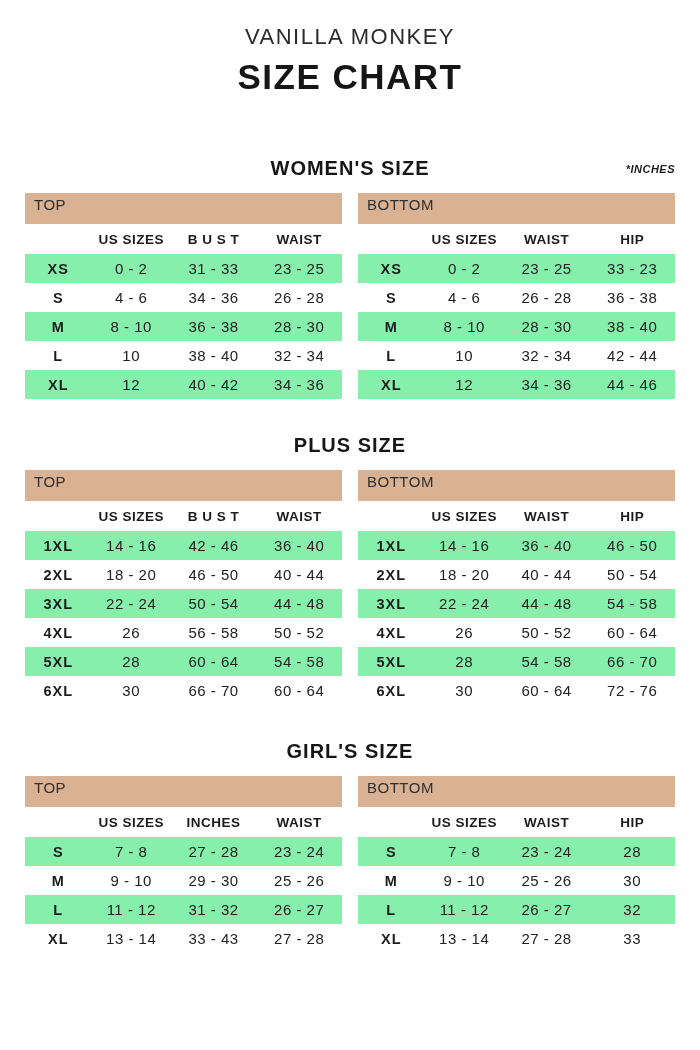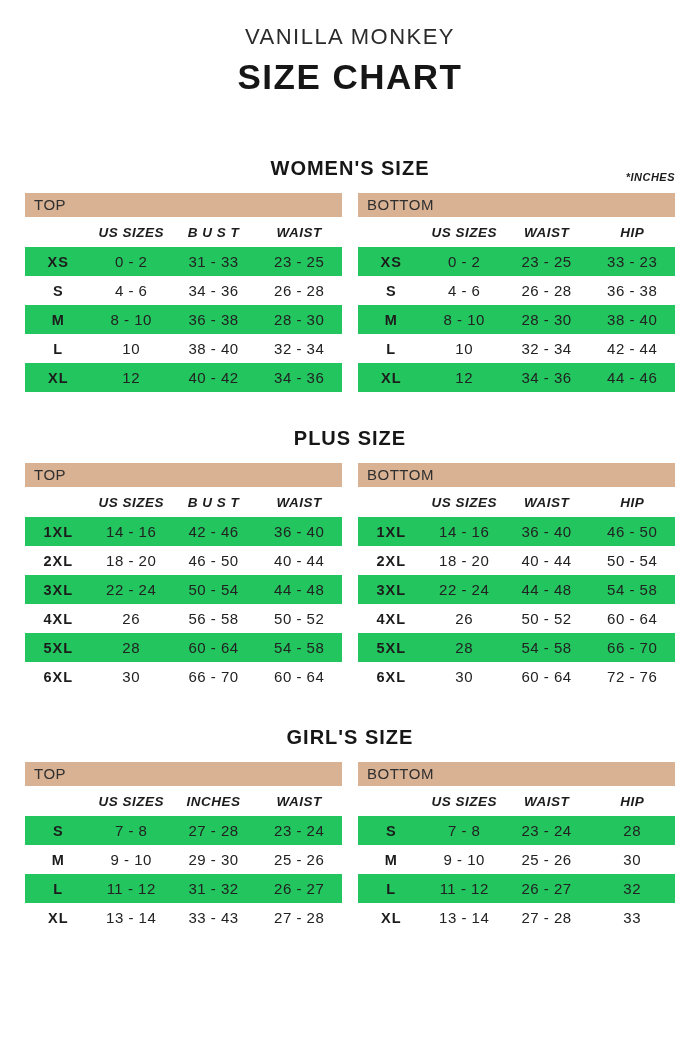--- a/index.html
+++ b/index.html
@@ -19,41 +19,41 @@
   }
   .section{width:650px;margin:16px auto;}
   .section.first{margin-top:58px;}
   .section.rest{margin-top:33px;}
   .section-title-row{position:relative;text-align:center;height:26px;margin-bottom:12px;}
   .section-title{
     font-size:20px;font-weight:800;letter-spacing:1px;color:#161616;
     display:inline-block;line-height:26px;
   }
   .units-note{
-    position:absolute;right:0;top:16px;font-size:11px;font-style:italic;
+    position:absolute;right:0;top:8px;font-size:11px;font-style:italic;
     font-weight:700;letter-spacing:0.5px;color:#1c1c1c;
   }
   .tables{display:flex;justify-content:space-between;}
   .size-table{width:317px;}
   .table-bar{
-    background:#d9b294;height:24px;line-height:24px;padding-left:9px;
+    background:#d9b294;height:31px;line-height:24px;padding-left:9px;
     font-size:15px;font-weight:400;color:#2f2f2f;letter-spacing:0.5px;
     box-sizing:border-box;
   }
   .grid-row{display:flex;align-items:center;}
   .grid-row.header{height:30px;}
   .grid-row.data{height:29px;font-size:15px;}
-  .grid-row.data.striped{background:#22c55e;}
+  .grid-row.data.striped{background:#86efac;}
   .cell{text-align:center;box-sizing:border-box;}
   .c0{width:21%;}
   .c1{width:25%;}
   .c2{width:27%;}
   .c3{width:27%;}
   .col-head{
-    font-style:italic;font-weight:700;font-size:13.5px;letter-spacing:0.5px;
+    font-weight:700;font-size:13.5px;letter-spacing:0.5px;
     color:#1c1c1c;
   }
   .size-label{font-weight:700;letter-spacing:1px;font-size:14.5px;}
   .val{font-weight:400;color:#222;letter-spacing:0.5px;}
 </style>
 </head>
 <body>
 
 <div class="page">
   <div class="brand">VANILLA MONKEY</div>

